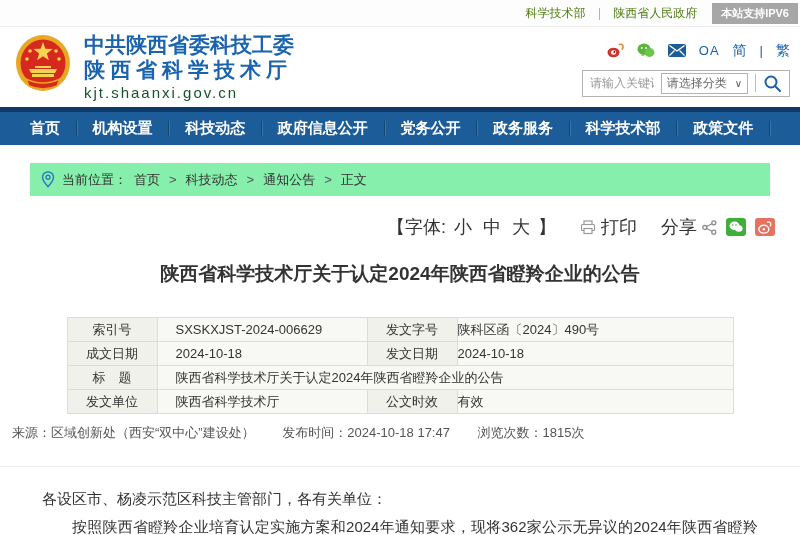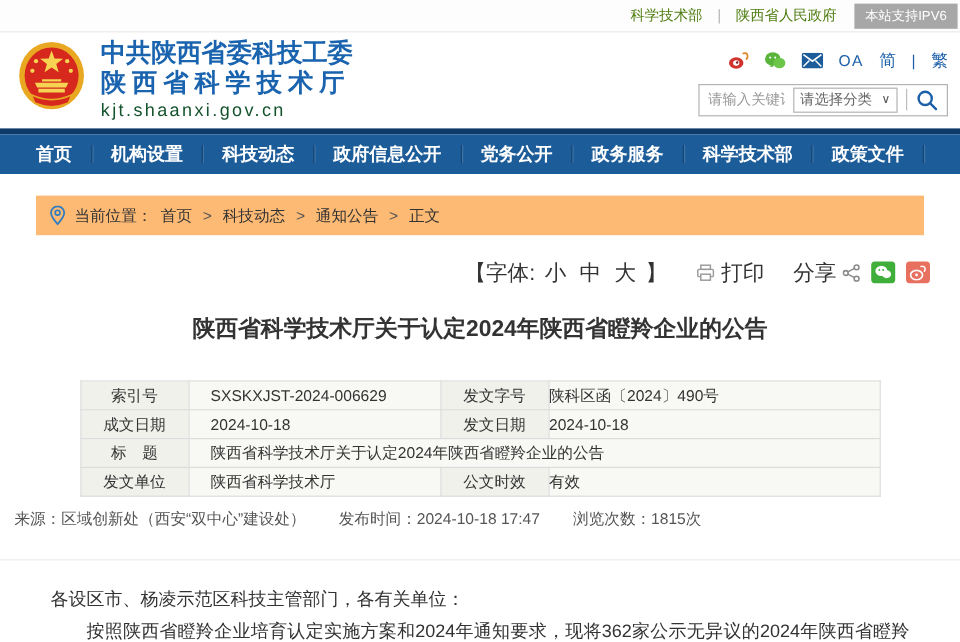--- a/index.html
+++ b/index.html
@@ -5,21 +5,21 @@
   * { box-sizing: border-box; margin: 0; padding: 0; }
   html,body { width:800px; height:535px; background:#fff; overflow:hidden;
     font-family:"Liberation Sans","DejaVu Sans",sans-serif; }
 
   
   .topbar { height:27px; background:#fdfdfd; border-bottom:1px solid #ececec;
     display:flex; align-items:center; justify-content:flex-end; font-size:12px; color:#4a4a4a; }
   .topbar a { color:#4d7c0f; text-decoration:none; }
   .topbar .tsep { margin:0 8px; color:#9a9a9a; }
   .ipv6-badge { background:#a7a7a7; color:#fff; font-size:11px; padding:3px 9px;
-    margin-left:15px; margin-right:2px; }
+    margin-left:15px; margin-right:2px;font-weight:bold; }
 
   
   .header { height:80px; display:flex; align-items:center; padding:0 10px 0 14px; }
   .logo { flex:0 0 auto; }
   .org-block { margin-left:12px; line-height:1.2; }
   .org1 { color:#1a63ae; font-size:21px; font-weight:bold; }
   .org2 { color:#1a63ae; font-size:21px; font-weight:bold; letter-spacing:5px; }
   .site-url { color:#14532d; font-size:15px; letter-spacing:2px; margin-top:2px; }
   .header-right { margin-left:auto; display:flex; flex-direction:column; align-items:flex-end;
     gap:10px; padding-top:4px; }
@@ -38,21 +38,21 @@
   .mag { margin:0 7px; cursor:pointer; display:flex; }
 
   
   .nav-stripe { height:5px; background:#0d3a69; }
   .nav-bar { height:33px; background:#1c5c99; display:flex; align-items:center;
     justify-content:space-between; padding:0 30px; }
   .nav-item { color:#fff; font-size:15px; font-weight:bold; text-decoration:none; white-space:nowrap; cursor:pointer; }
   .nav-sep { width:1px; height:15px; background:rgba(0,0,0,0.25); box-shadow:1px 0 0 rgba(255,255,255,0.15); }
 
   
-  .breadcrumb { margin:18px 30px 0; background:#fdba74; height:33px; display:flex;
+  .breadcrumb { margin:18px 30px 0; background:#86efac; height:33px; display:flex;
     align-items:center; padding:0 11px; font-size:13px; color:#333; gap:7px; }
   .crumb { color:#333; cursor:pointer; }
   .crumb-sep { color:#555; margin:0 2px; }
 
   
   .controls { display:flex; align-items:center; justify-content:flex-end;
     padding:19px 25px 0 0; gap:5px; font-size:18px; color:#333; }
   .font-opt { margin:0 3px; cursor:pointer; }
   .ctl-gap { width:14px; }
   .print-label, .share-label { cursor:pointer; }

